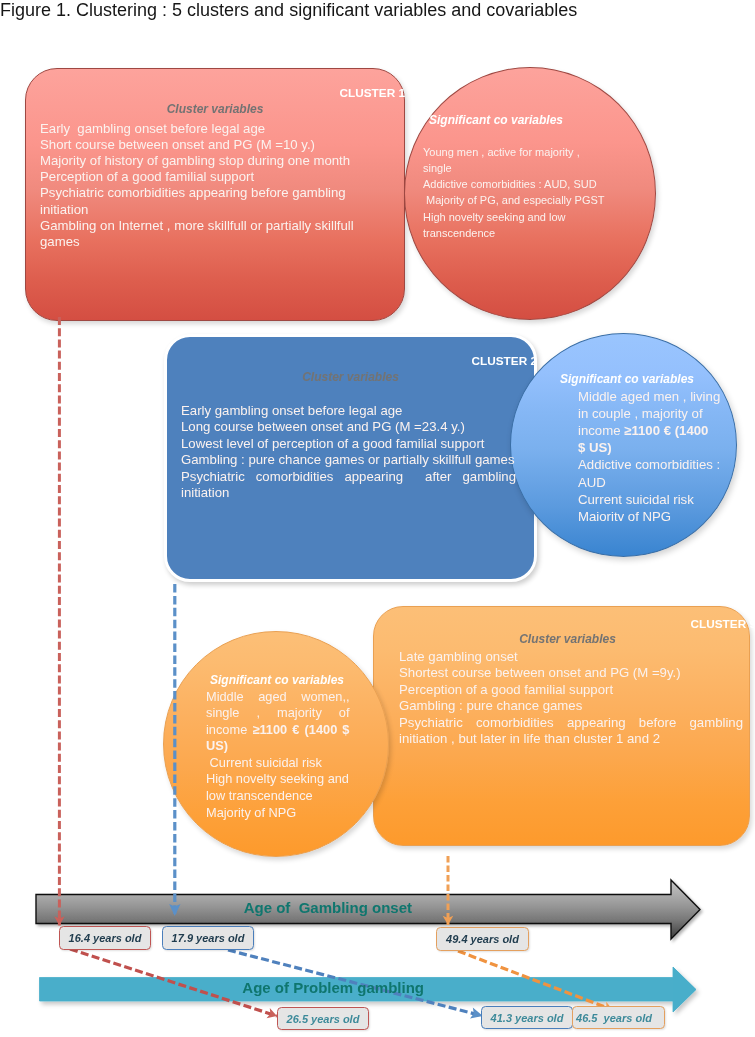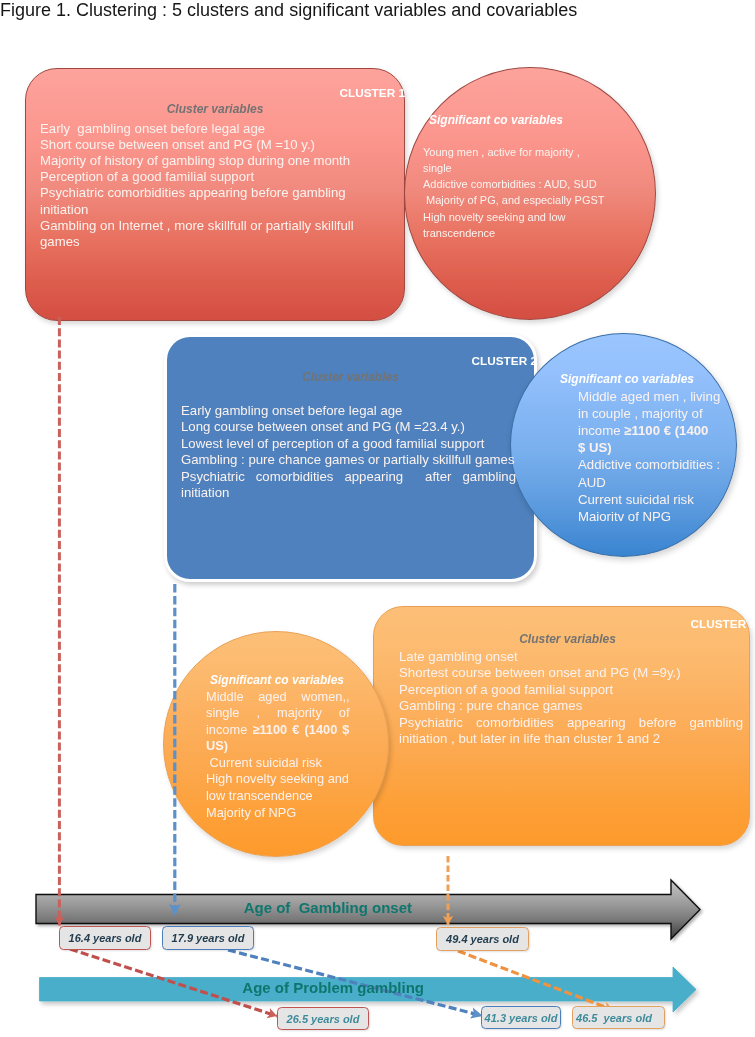--- a/index.html
+++ b/index.html
@@ -163,20 +163,20 @@
   </svg>
 
   <div class="tl-label" style="left:236px;top:899px;width:176px;">Age of &nbsp;Gambling onset</div>
   <div class="tl-label" style="left:237px;top:978.5px;width:187px;">Age of Problem gambling</div>
 
   <div class="arrowlbl" style="left:59px;top:926px;width:92px;height:24px;border:1.4px solid #bf5553;color:#1f3b4d;">16.4 years old</div>
   <div class="arrowlbl" style="left:162px;top:926px;width:92px;height:24px;border:1.4px solid #4a7ebb;color:#1f3b4d;">17.9 years old</div>
   <div class="arrowlbl" style="left:436px;top:927px;width:93px;height:24px;border:1.4px solid #e4a05f;color:#1f3b4d;">49.4 years old</div>
 
   <div class="arrowlbl" style="left:277px;top:1007px;width:92px;height:23px;border:1.4px solid #bf5553;color:#3d8a9a;">26.5 years old</div>
-  <div class="arrowlbl" style="left:481px;top:1006px;width:80px;height:23px;border:1.4px solid #4a7ebb;color:#3d8a9a;">41.3 years old</div>
+  <div class="arrowlbl" style="left:481px;top:1006px;width:92px;height:23px;border:1.4px solid #4a7ebb;color:#3d8a9a;">41.3 years old</div>
   <div class="arrowlbl" style="left:572px;top:1006px;width:93px;height:23px;border:1.4px solid #e4a05f;color:#3d8a9a;padding-right:9px;">46.5 &nbsp;years old</div>
 
   <svg class="ov" viewBox="0 0 755 1037">
     <path d="M673 967 L696 989.5 L673 1012 Z" fill="#48aeca"></path>
   </svg>
 
 </div>
 
 </body></html>

